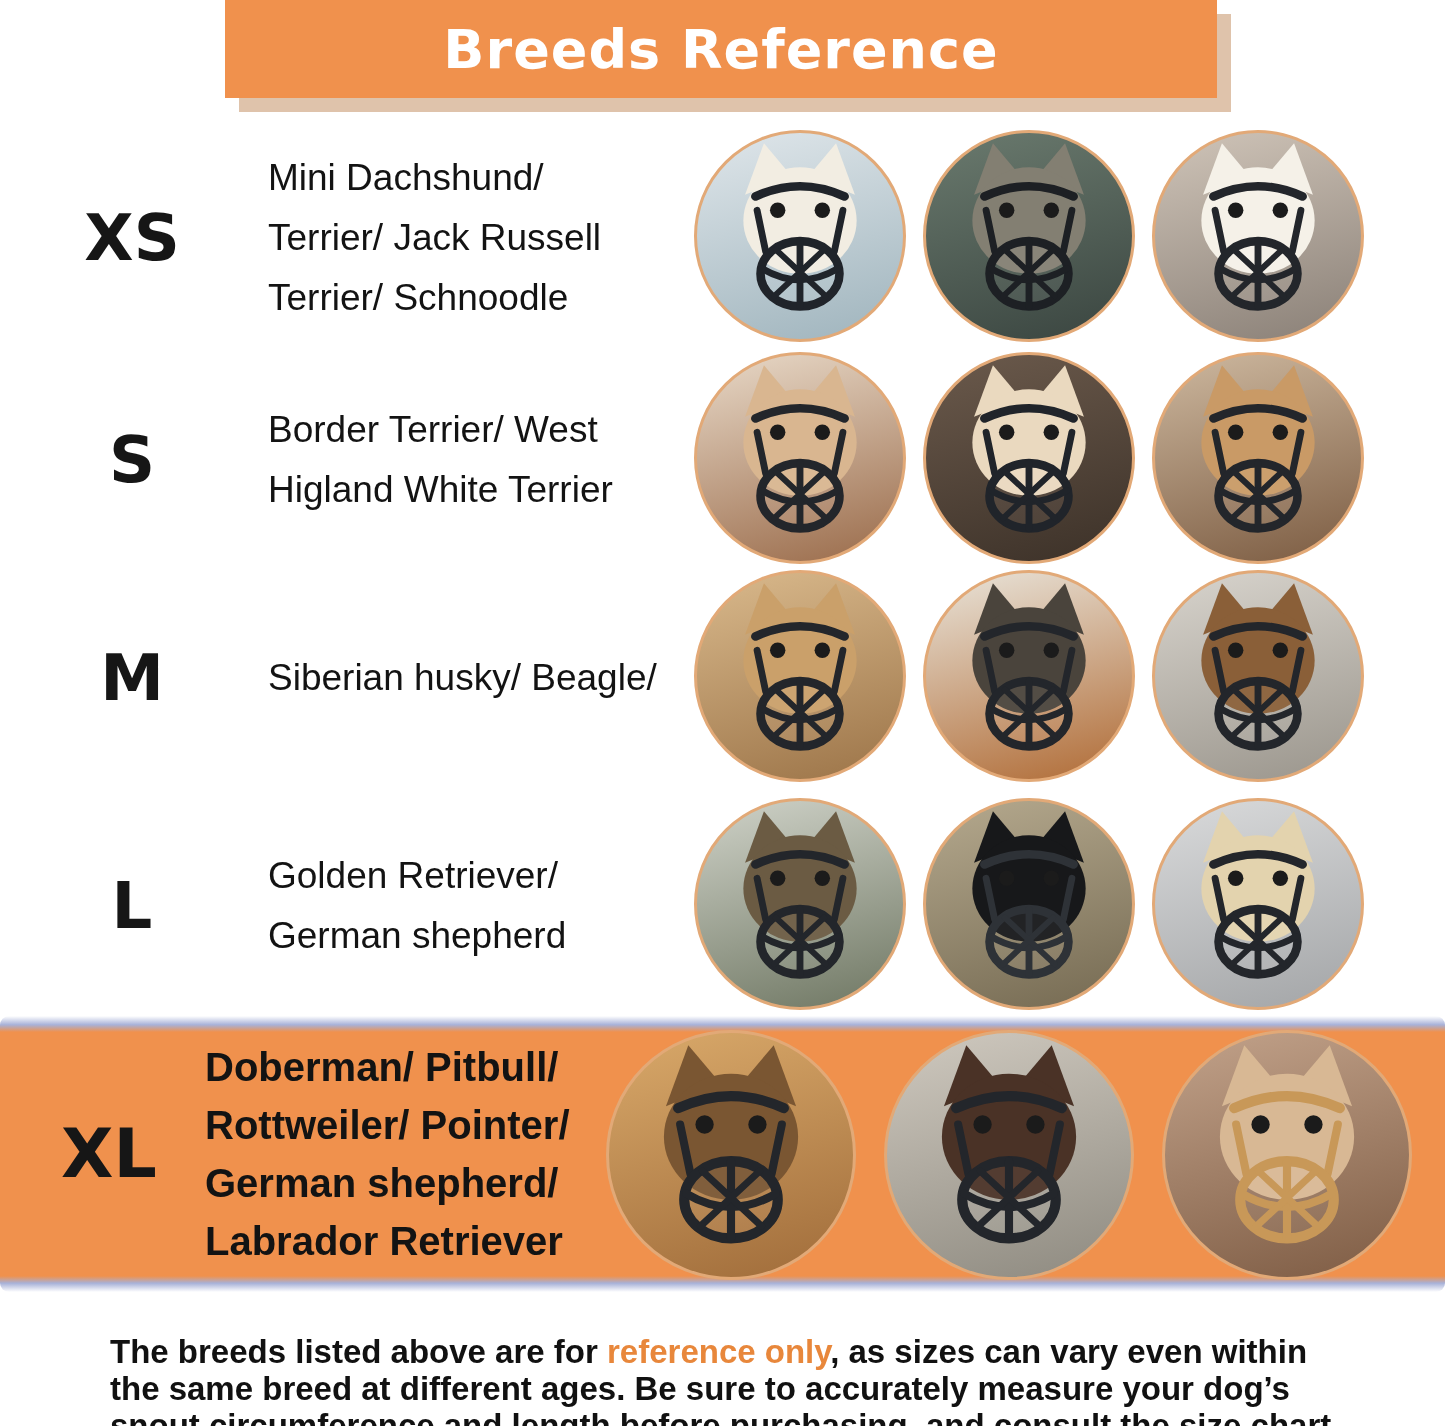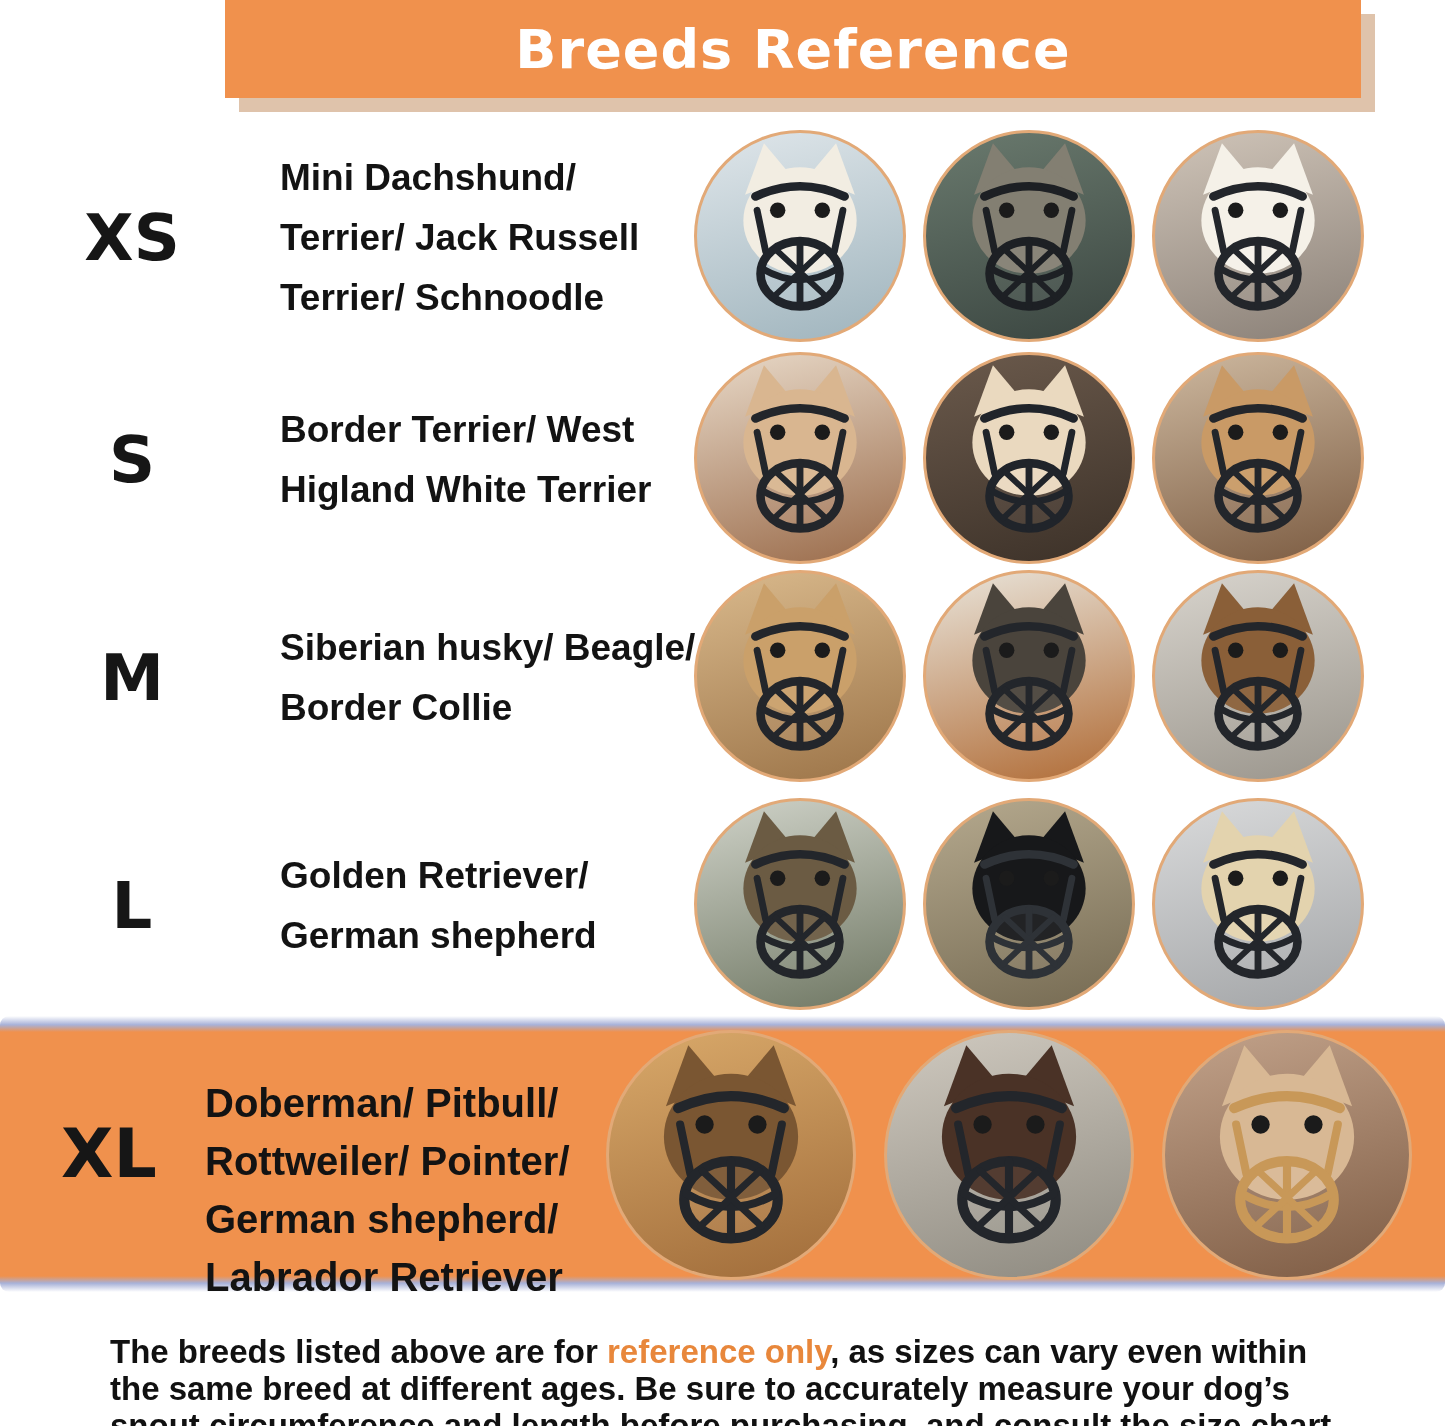--- a/index.html
+++ b/index.html
@@ -4,21 +4,21 @@
 <style>
   html,body{margin:0;padding:0;}
   body{
     width:1445px;height:1426px;position:relative;overflow:hidden;
     background:#ffffff;color:var(--c-text,#111);
     font-family:"Liberation Sans",sans-serif;
   }
 
   
   #banner{
-    position:absolute;left:225px;top:0;width:1136px;height:98px;
+    position:absolute;left:225px;top:0;width:992px;height:98px;
     background:var(--c-banner,#f0914d);
     box-shadow:14px 14px 0 0 var(--c-shadow,#dfc3ab);
     display:flex;align-items:center;justify-content:center;
   }
   #banner h1{
     margin:0;color:#ffffff;font-family:"DejaVu Sans",sans-serif;
     font-weight:bold;font-size:54px;letter-spacing:1px;
   }
 
   
@@ -36,25 +36,25 @@
   }
 
   .size-label{
     position:absolute;left:32px;width:200px;top:50%;transform:translateY(-50%);
     text-align:center;font-family:"DejaVu Sans",sans-serif;font-weight:bold;
     font-size:64px;color:#161616;line-height:1;
   }
   #row-xl .size-label{left:14px;width:190px;font-size:68px;}
 
   .breeds{
-    position:absolute;left:280px;top:50%;transform:translateY(-50%);
-    font-size:37px;line-height:60px;font-weight:700;color:#131313;
+    position:absolute;left:268px;top:50%;transform:translateY(-50%);
+    font-size:37px;line-height:60px;font-weight:400;color:#131313;
     white-space:nowrap;
   }
-  #row-xl .breeds{left:205px;font-size:40px;line-height:58px;font-weight:700;margin-top:36px;}
+  #row-xl .breeds{left:205px;font-size:40px;line-height:58px;font-weight:700;}
 
   .photos{position:absolute;left:694px;top:0;display:flex;gap:17px;}
   #row-xl .photos{left:606px;top:14px;gap:28px;}
 
   .photo{
     width:212px;height:212px;border-radius:50%;
     border:3px solid var(--c-circle-border,#e2a977);
     overflow:hidden;box-sizing:border-box;
     background:linear-gradient(165deg,var(--bg1,#ddd) 0%,var(--bg2,#888) 100%);
     flex:0 0 auto;
@@ -190,21 +190,20 @@
     <path d="M46 68 L75 95 M74 68 L45 95" stroke="var(--muzzle)" stroke-width="3.5" stroke-linecap="round"></path>
   </svg>
 </div>
   </div>
 </section>
 
 <section class="row" id="row-m">
   <div class="size-label">M</div>
   <div class="breeds">
     <div>Siberian husky/ Beagle/</div>
-    <div>Border Collie</div>
   </div>
   <div class="photos">
     <div class="photo" title="tan shepherd in profile wearing black basket muzzle" style="--bg1: #d9b98c; --bg2: #9c7448; --dog: #caa06a; --muzzle: #23262b;">
   <svg viewBox="0 0 120 120" aria-hidden="true">
     <polygon points="28,36 39,6 55,25" fill="var(--dog)"></polygon>
     <polygon points="65,25 81,6 92,36" fill="var(--dog)"></polygon>
     <ellipse cx="60" cy="51" rx="33" ry="31" fill="var(--dog)"></ellipse>
     <circle cx="47" cy="45" r="4.5" fill="#1b1b1b"></circle>
     <circle cx="73" cy="45" r="4.5" fill="#1b1b1b"></circle>
     <path d="M34 37 Q60 25 86 37" fill="none" stroke="var(--muzzle)" stroke-width="5" stroke-linecap="round"></path>

